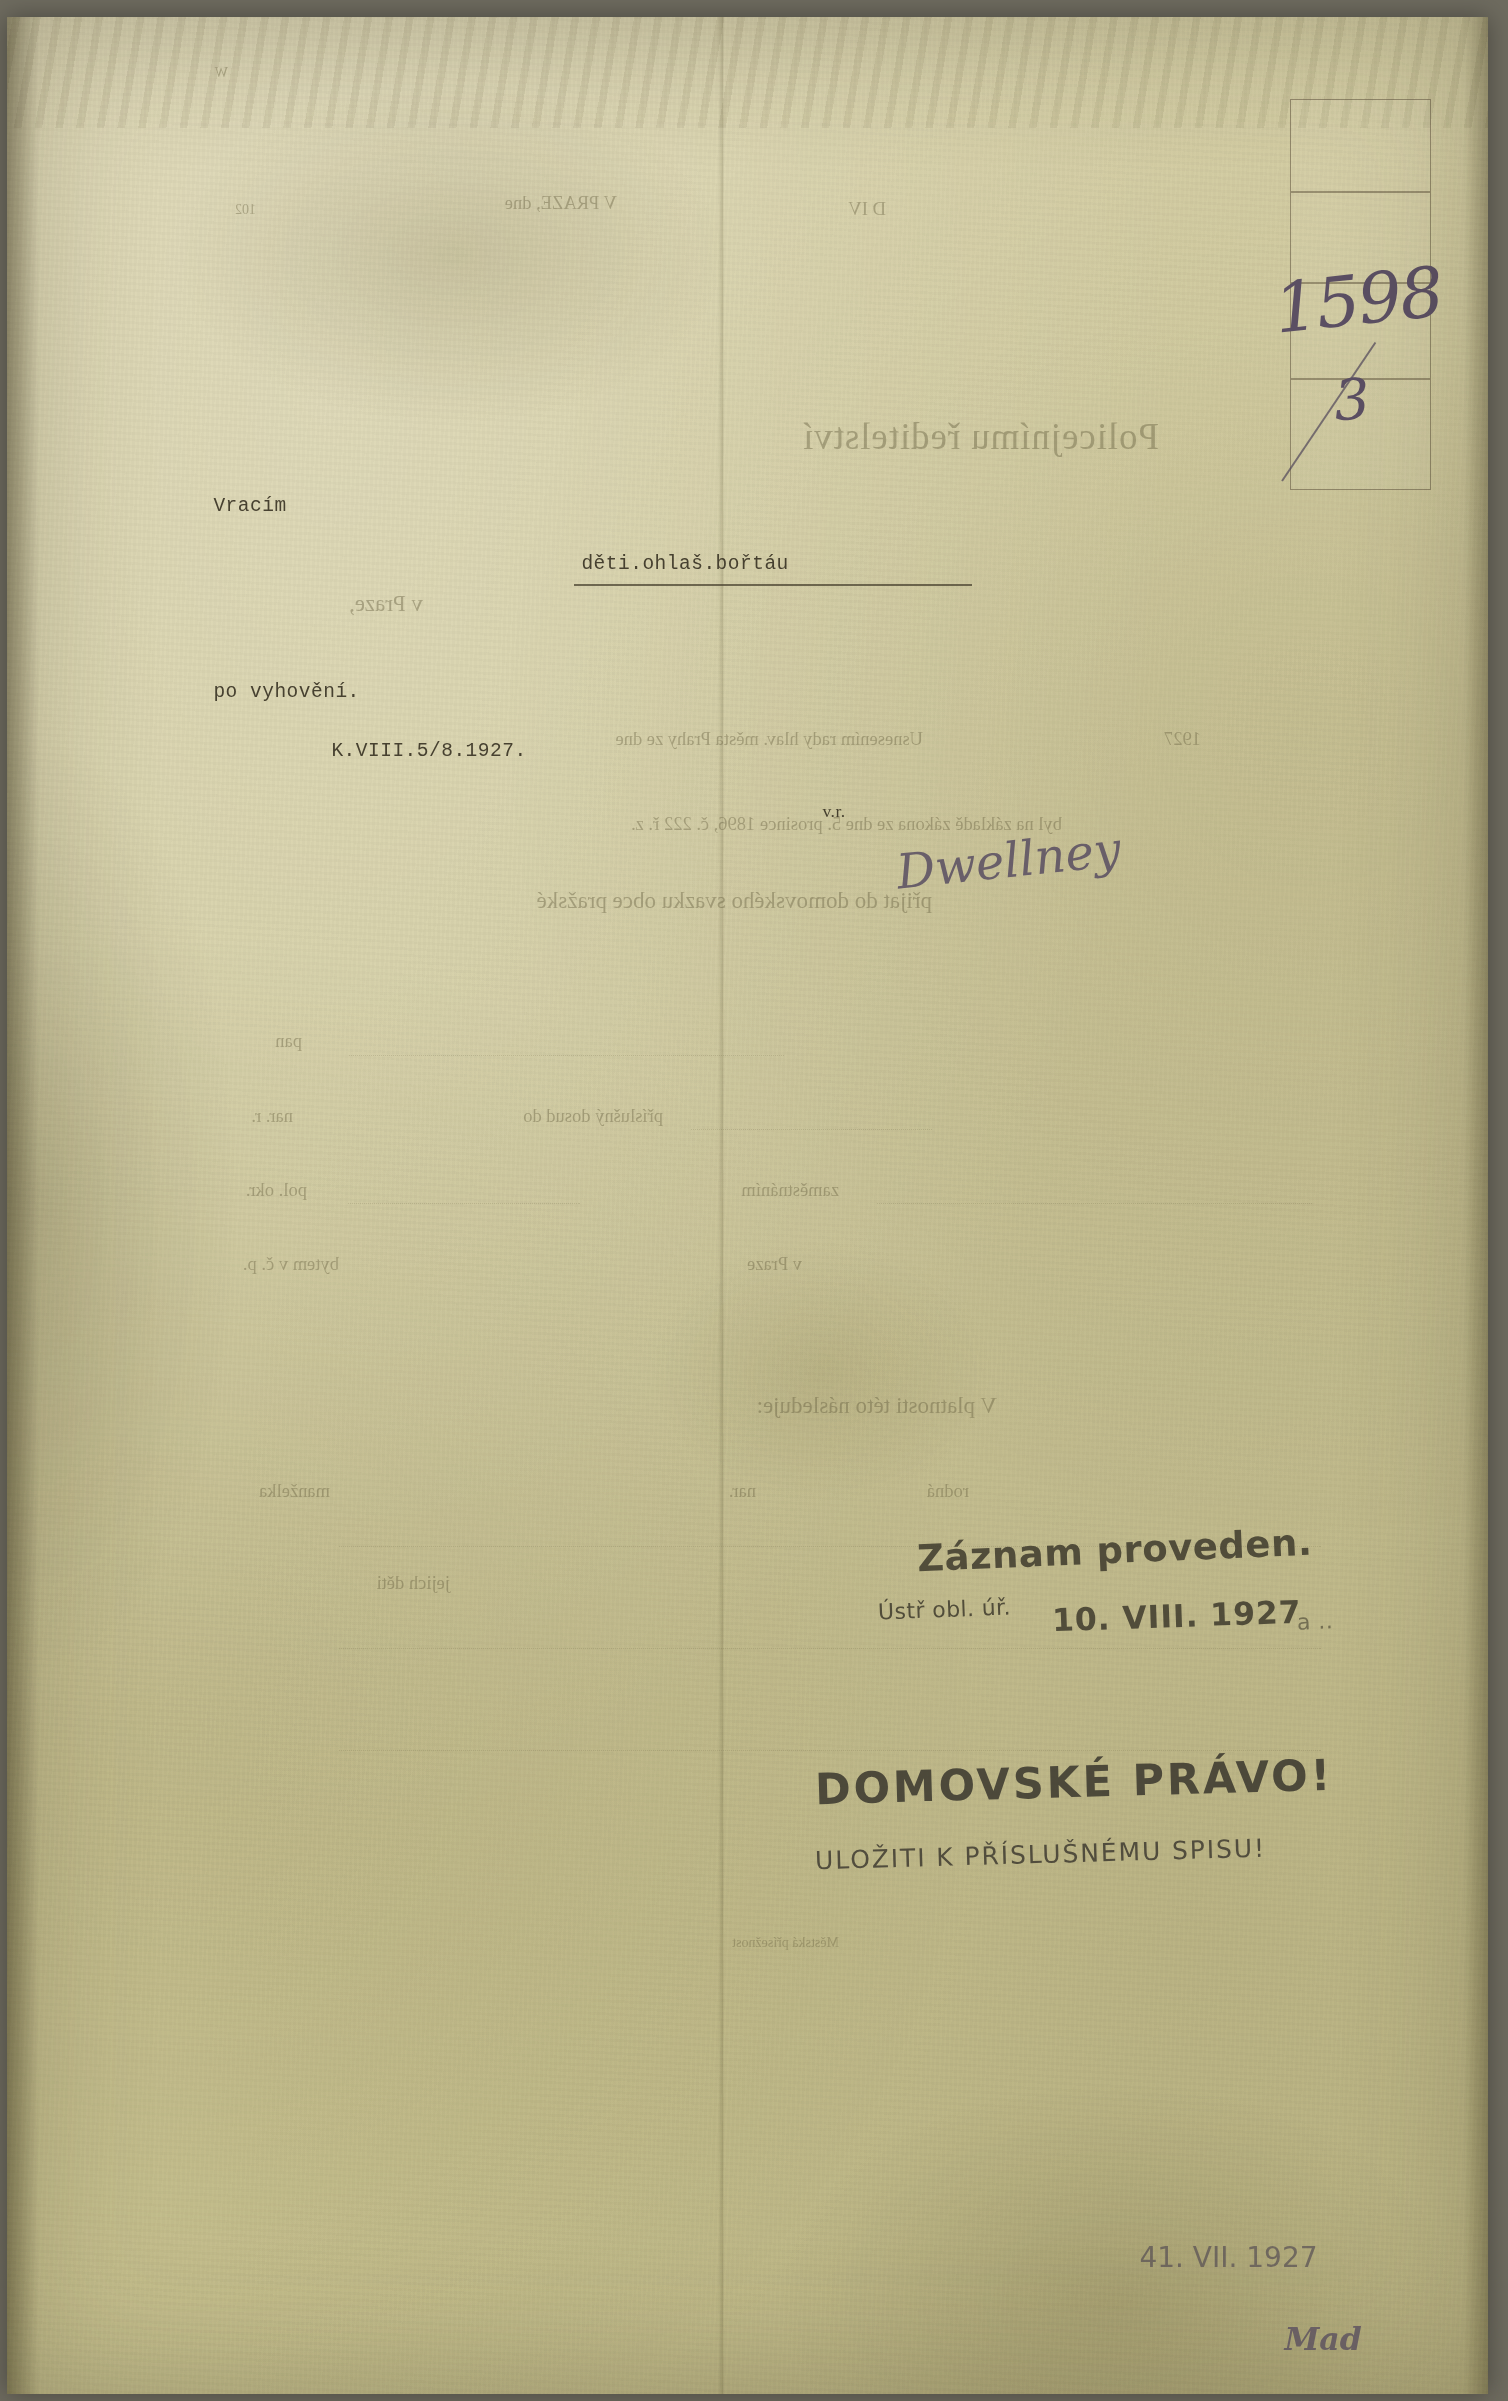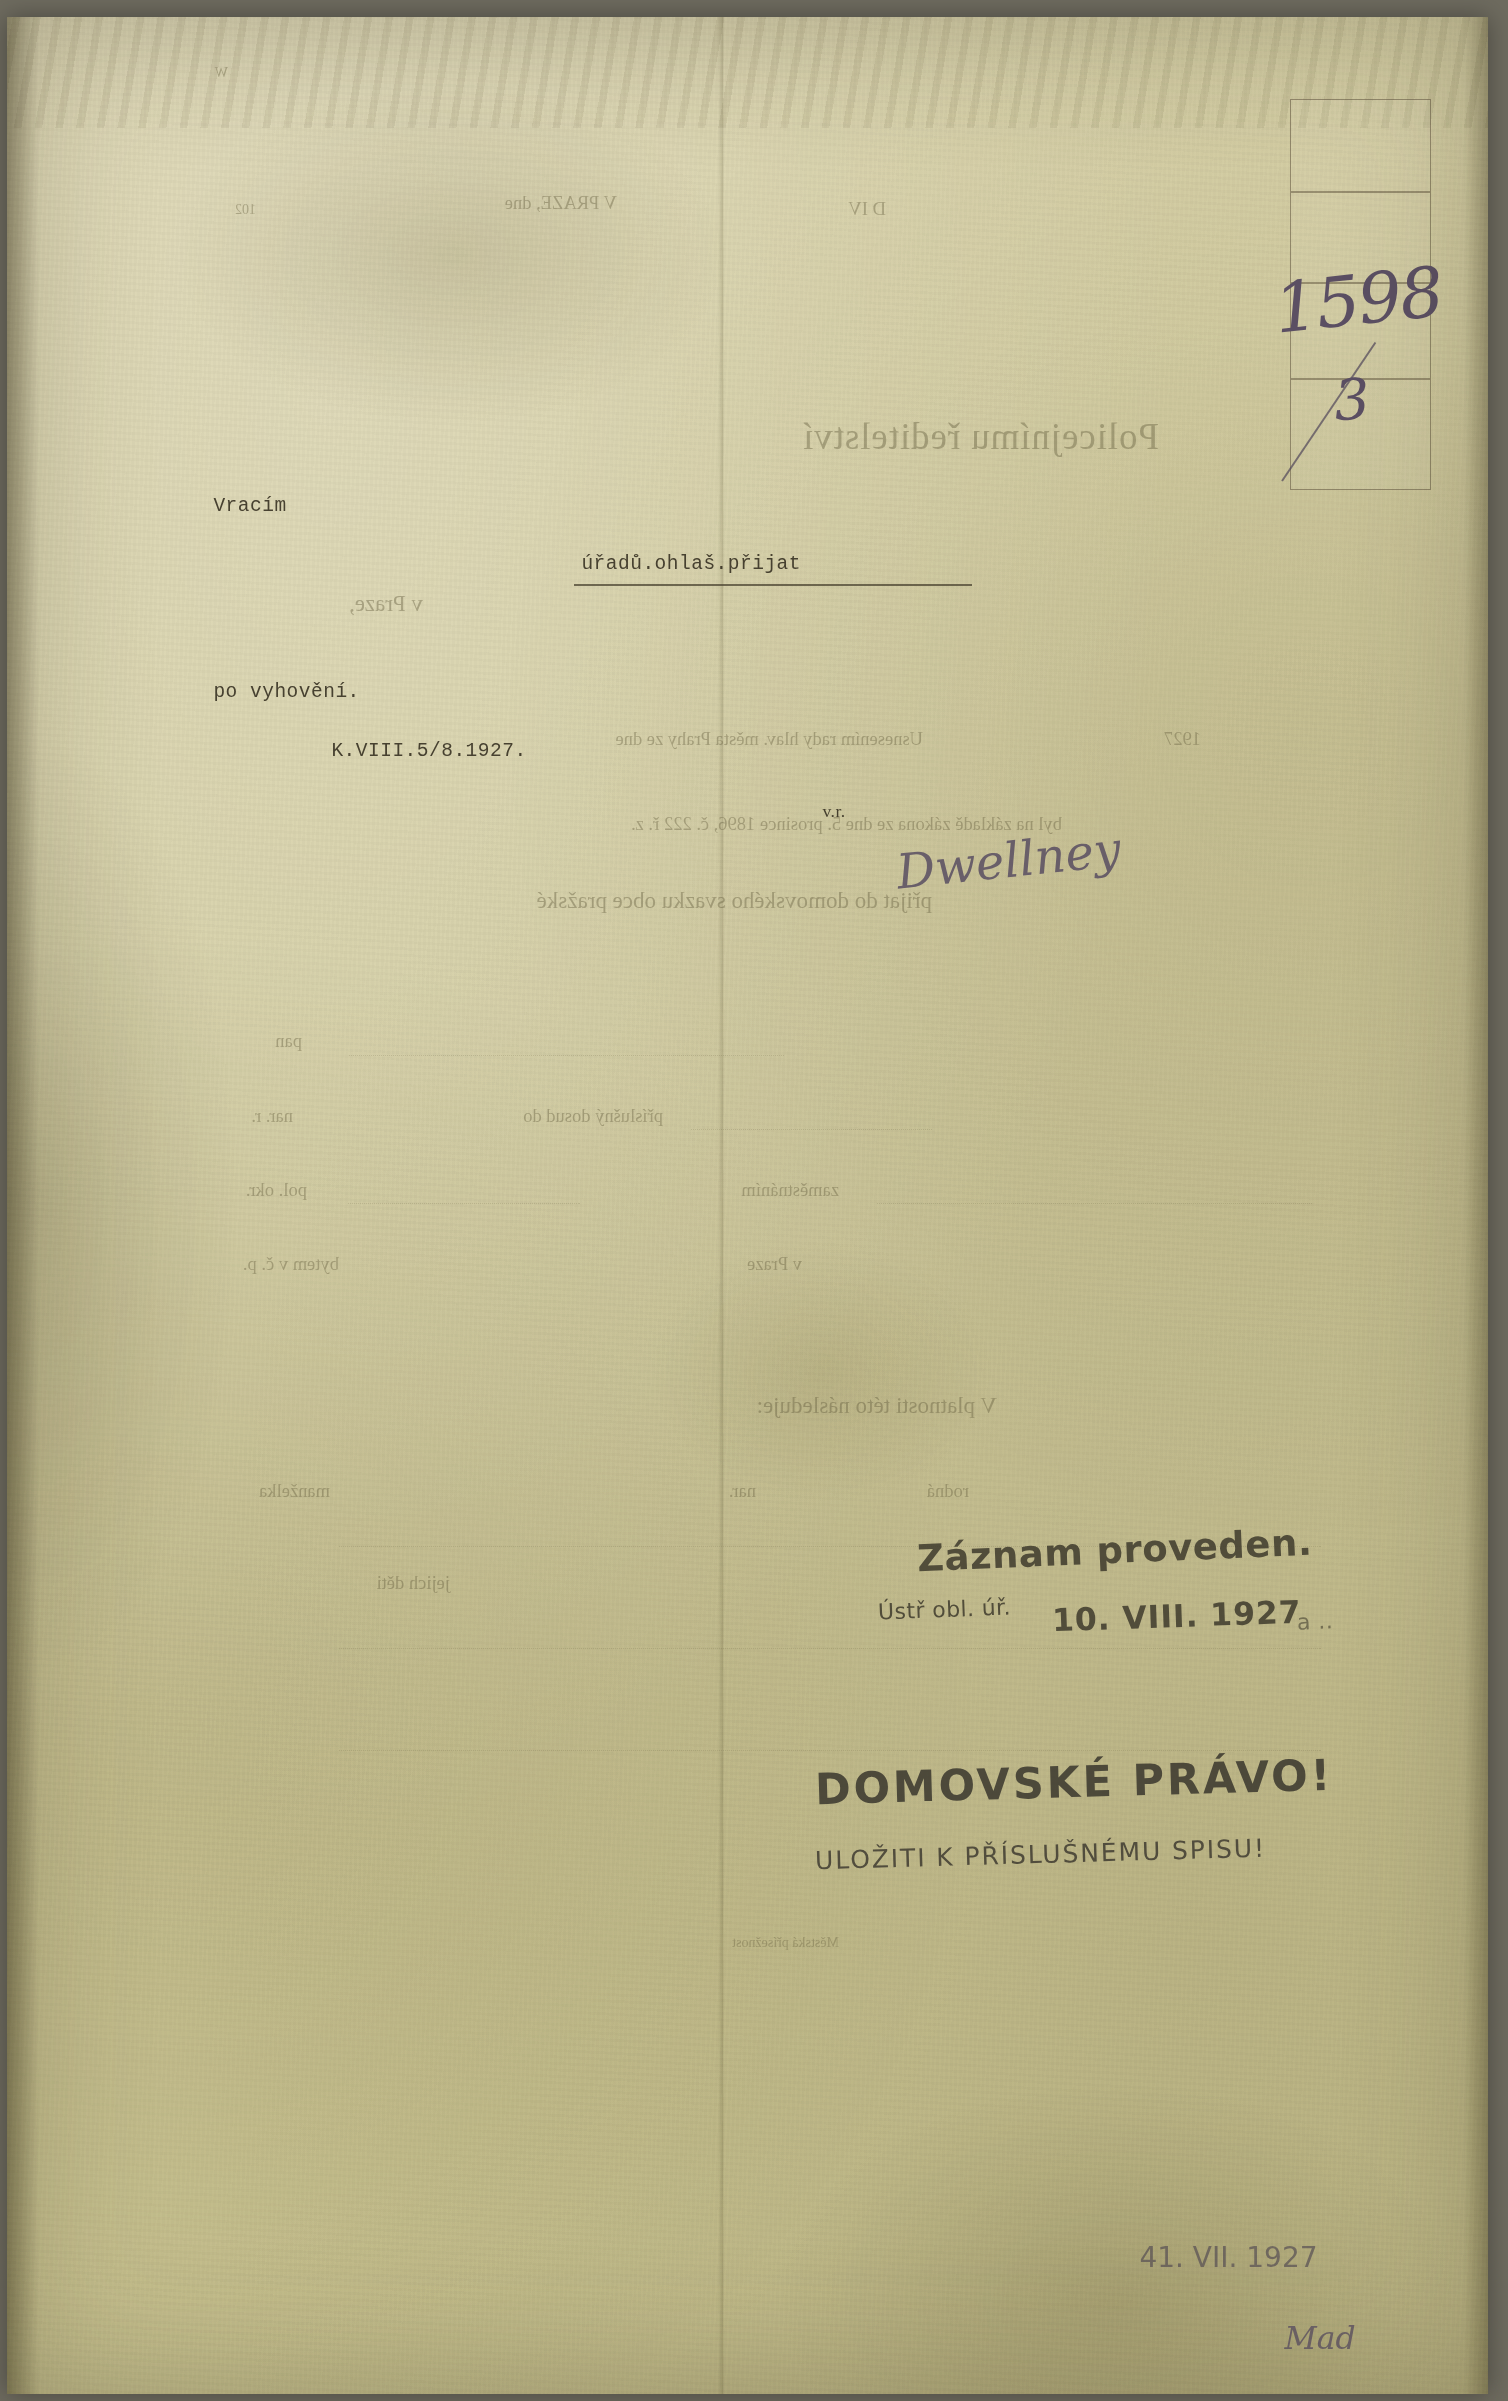--- a/index.html
+++ b/index.html
@@ -323,42 +323,42 @@
       <div class="dotline" style="left:167px; top:1529px; width:982px;"></div>
       <div class="dotline" style="left:167px; top:1631px; width:982px;"></div>
       <div class="dotline" style="left:167px; top:1733px; width:982px;"></div>
 
       <div class="bleed-el printed-small" style="left:649px; top:1918px;">Městská přísežnost</div>
     </div>
 
     <div class="layer">
       <div class="typed" style="left:206px; top:478px;text-align:right;">Vracím</div>
 
-      <div class="typed" style="left:574px; top:536px;">úřadů.ohlaš.přijat</div>
+      <div class="typed" style="left:574px; top:536px;">děti.ohlaš.bořtáu</div>
       <div class="typed-underline" style="left:567px; top:567px; width:398px;"></div>
 
       <div class="typed" style="left:206px; top:664px;">po vyhovění.</div>
 
       <div class="typed" style="left:324px; top:723px;">K.VIII.5/8.1927.</div>
 
       <div class="typed small" style="left:815px; top:784px;font-family:Liberation Serif, serif;">v.r.</div>
     </div>
 
     <div class="stampbox" style="left:1283px; top:82px; width:139px; height:389px;">
       <div class="hline" style="top:91px;"></div>
       <div class="hline" style="top:182px;"></div>
       <div class="hline" style="top:278px;"></div>
     </div>
     <div class="strike" style="left:1275px; top:463px; width:167px; transform: rotate(-56deg);"></div>
 
     <div class="layer">
       <div class="hand num" style="left:1267px; top:243px;">1598</div>
       <div class="hand num2" style="left:1327px; top:350px;">3</div>
       <div class="hand sig" style="left:889px; top:815px;">Dwellney</div>
-      <div class="hand small" style="left:1277px; top:2303px;">Mad</div>
+      <div class="hand small" style="left:1277px; top:2303px;font-weight:bold;">Mad</div>
     </div>
 
     <div class="layer">
       <div class="stamp stamp-zaznam" style="left:910px; top:1512px;">Záznam proveden.</div>
       <div class="stamp stamp-line2" style="left:871px; top:1580px;">Ústř obl. úř.</div>
       <div class="stamp stamp-date" style="left:1045px; top:1581px;">10. VIII. 1927</div>
       <div class="stamp stamp-line2 stamp-faint" style="left:1290px; top:1592px;">a ..</div>
 
       <div class="stamp stamp-dom" style="left:808px; top:1740px;">DOMOVSKÉ PRÁVO!</div>
       <div class="stamp stamp-dom2" style="left:808px; top:1823px;">ULOŽITI K PŘÍSLUŠNÉMU SPISU!</div>

